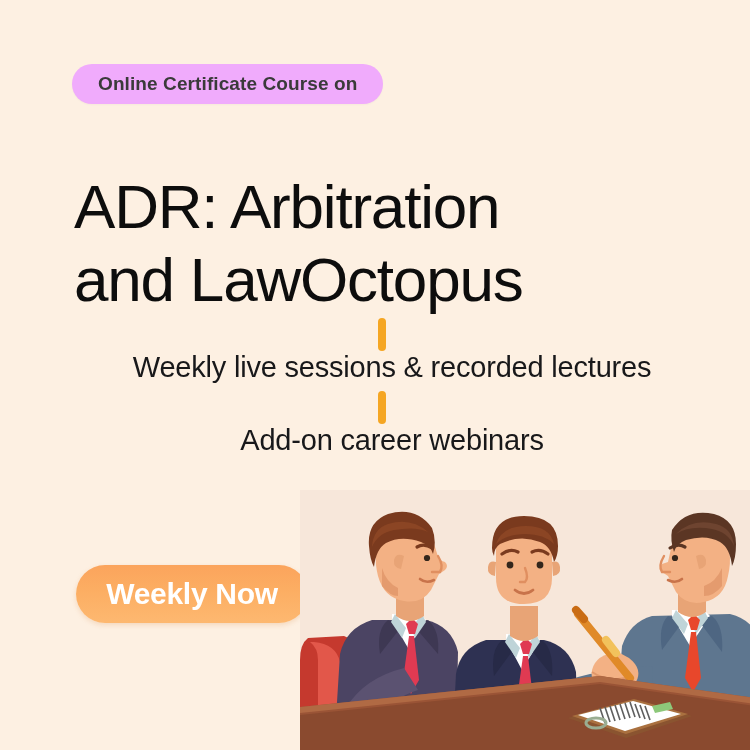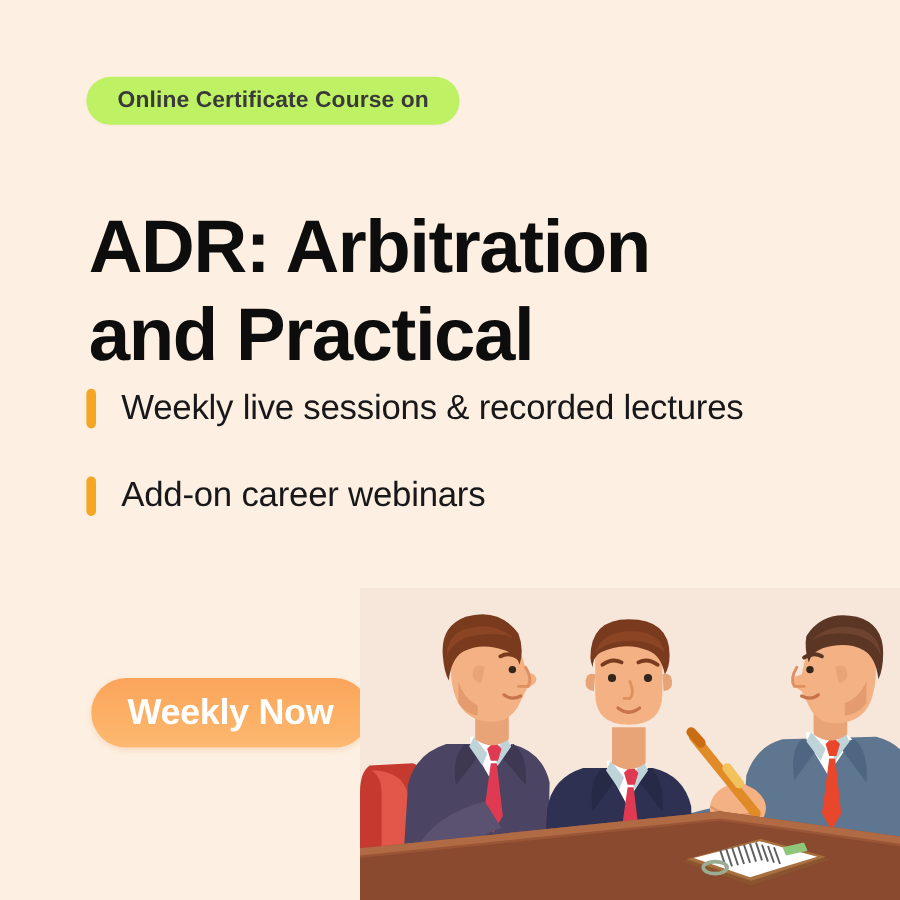--- a/index.html
+++ b/index.html
@@ -14,41 +14,41 @@
   }
 
   
   .logo{position:absolute;right:22px;top:18px;width:108px;height:68px;}
   .logo svg{display:block;width:108px;height:68px;}
 
   
   .badge{
     position:absolute;left:72px;top:64px;
     height:40px;display:flex;align-items:center;
-    padding:0 26px;background:#bef264;border-radius:22px;
+    padding:0 26px;background:#f0abfc;border-radius:22px;
     box-shadow:0 1px 2px rgba(0,0,0,.03);
     justify-content:center;
   }
   .badge span{
     font-size:19px;font-weight:700;color:#3A3A3A;
     letter-spacing:.1px;white-space:nowrap;
   }
 
   
   .headline{
     position:absolute;left:74px;top:128px;width:610px;
-    font-size:62px;line-height:1.18;font-weight:700;
+    font-size:62px;line-height:1.18;font-weight:400;
     color:#0D0D0D;letter-spacing:-1.2px;
   }
   .headline .l2{display:block;}
 
   
   .bullets{position:absolute;left:72px;top:318px;width:640px;}
   .bullet{
-    display:flex;align-items:center;height:45px;margin-bottom:28px;
+    display:flex;align-items:center;height:45px;margin-bottom:28px;flex-direction:column;
   }
   .bullet .mark{
     width:8px;height:33px;border-radius:4px;
     background:#F5A623;flex:0 0 auto;margin-right:21px;
   }
   .bullet .txt{
     font-size:29px;color:#18181A;font-weight:400;
     letter-spacing:-.2px;white-space:nowrap;
   }
 
@@ -73,21 +73,21 @@
 
 <div class="poster">
 
 
   <div class="badge">
     <span>Online Certificate Course on</span>
   </div>
 
   <h1 class="headline">
     <span class="l1">ADR: Arbitration</span>
-    <span class="l2">and Practical</span>
+    <span class="l2">and LawOctopus</span>
   </h1>
 
   <div class="bullets">
     <div class="bullet">
       <span class="mark"></span>
       <span class="txt">Weekly live sessions &amp; recorded lectures</span>
     </div>
     <div class="bullet">
       <span class="mark"></span>
       <span class="txt">Add-on career webinars</span>

